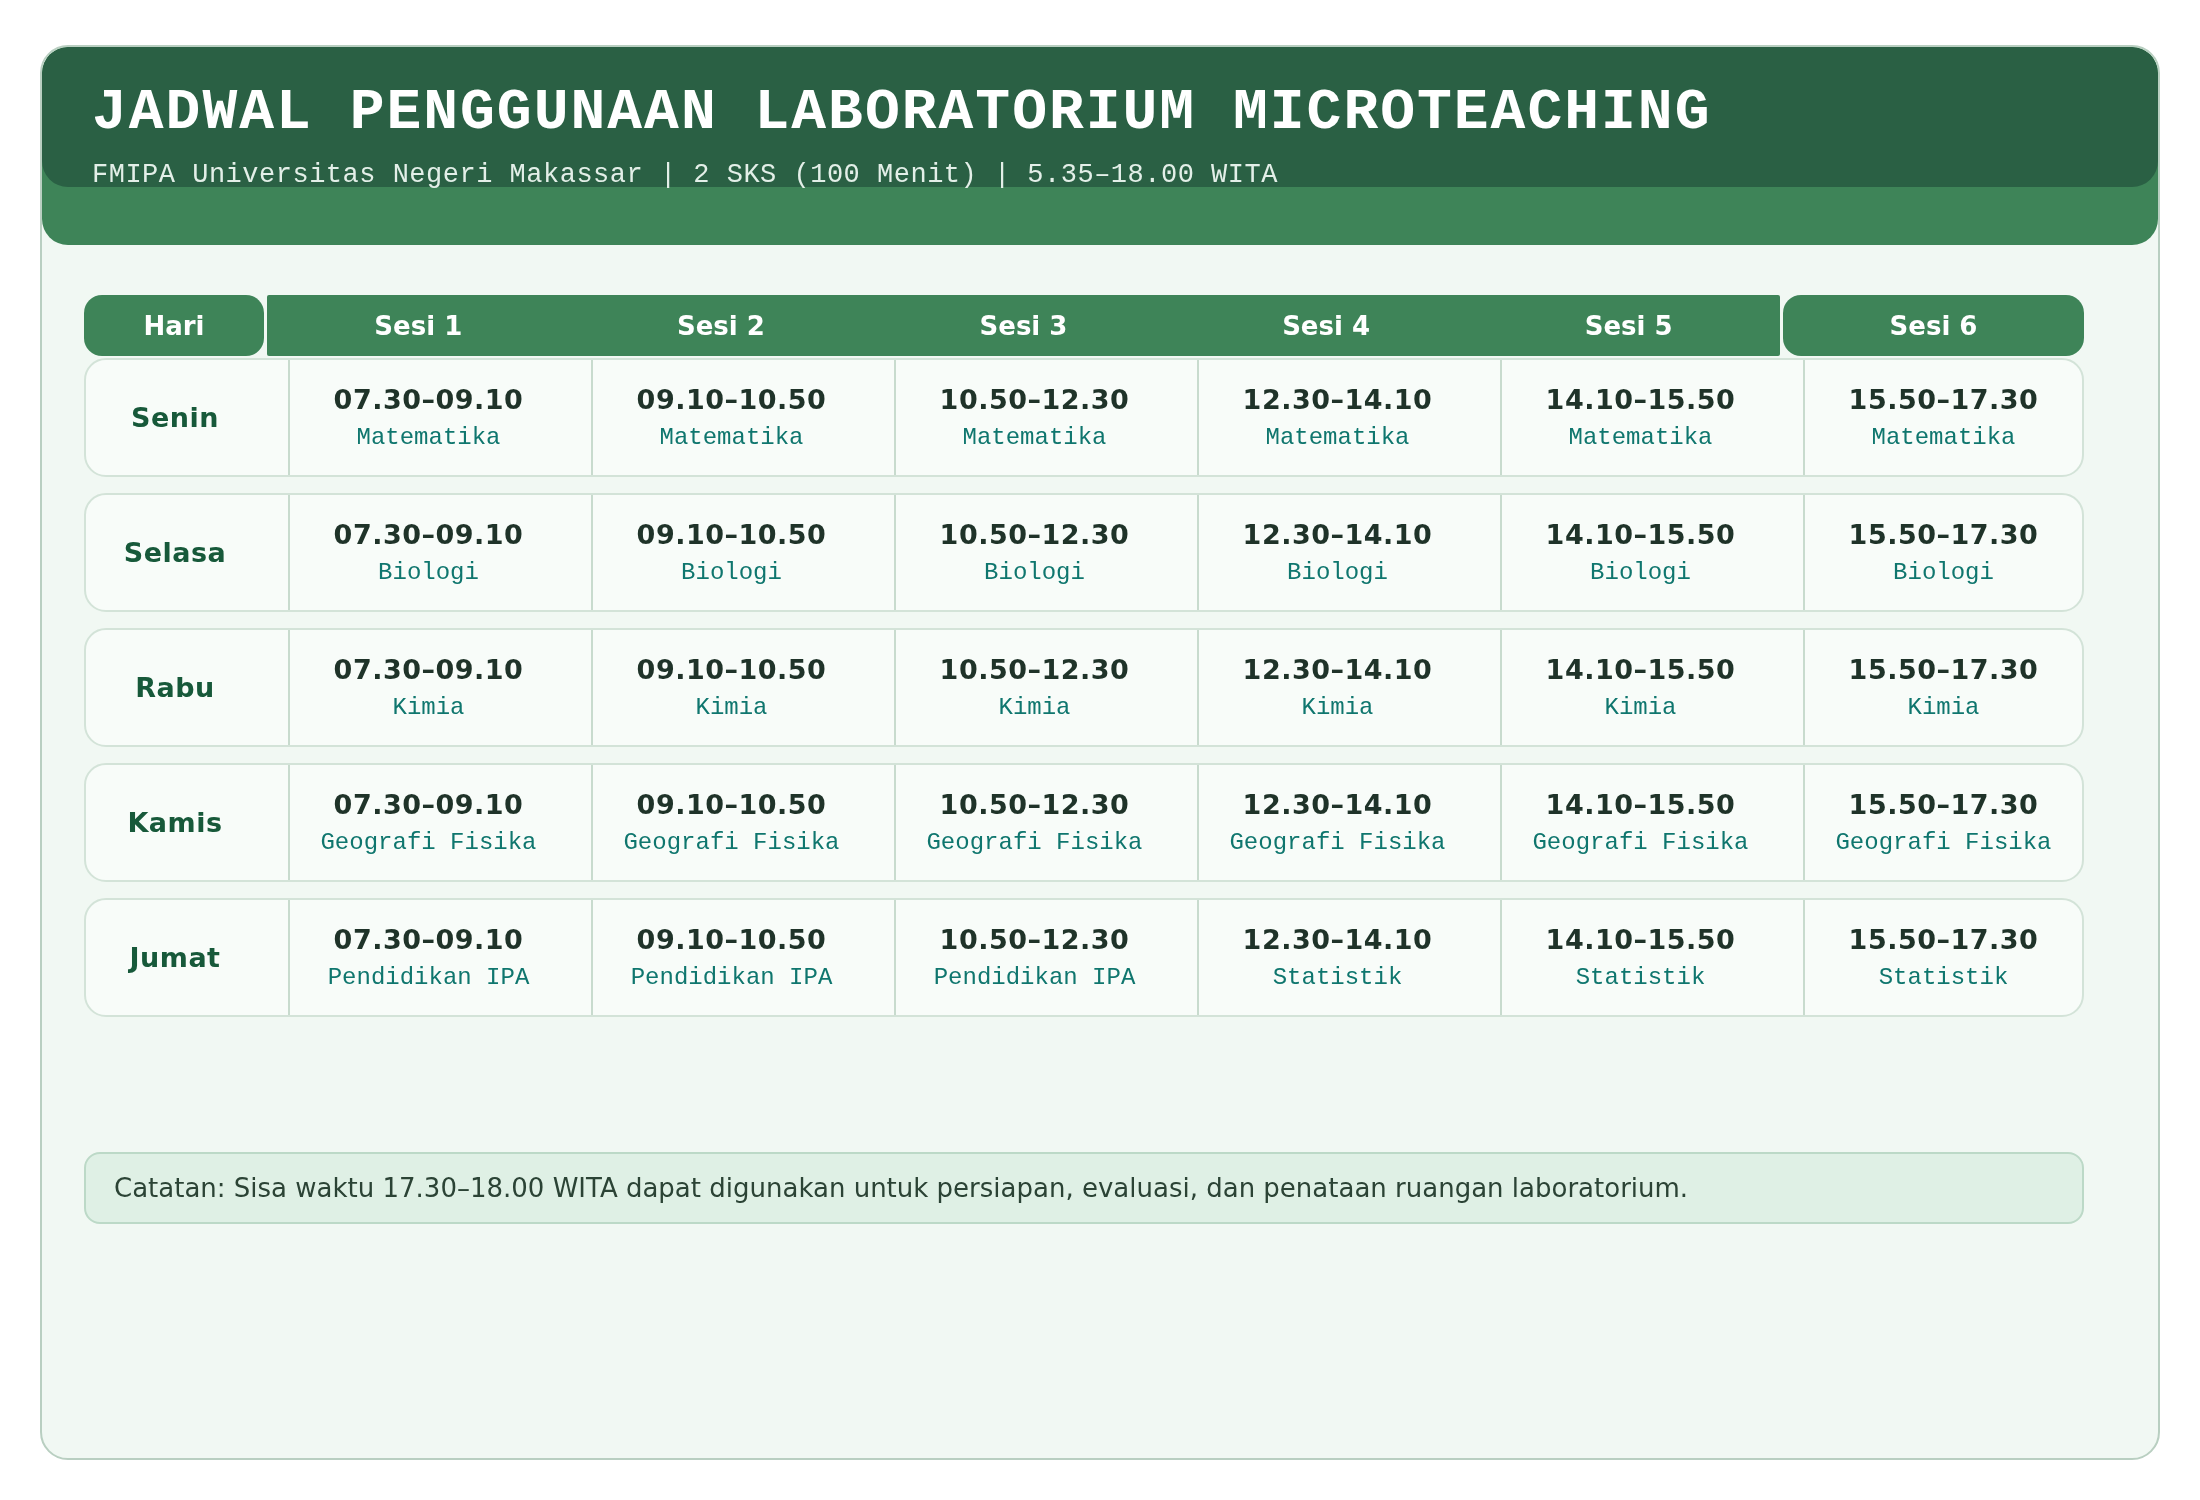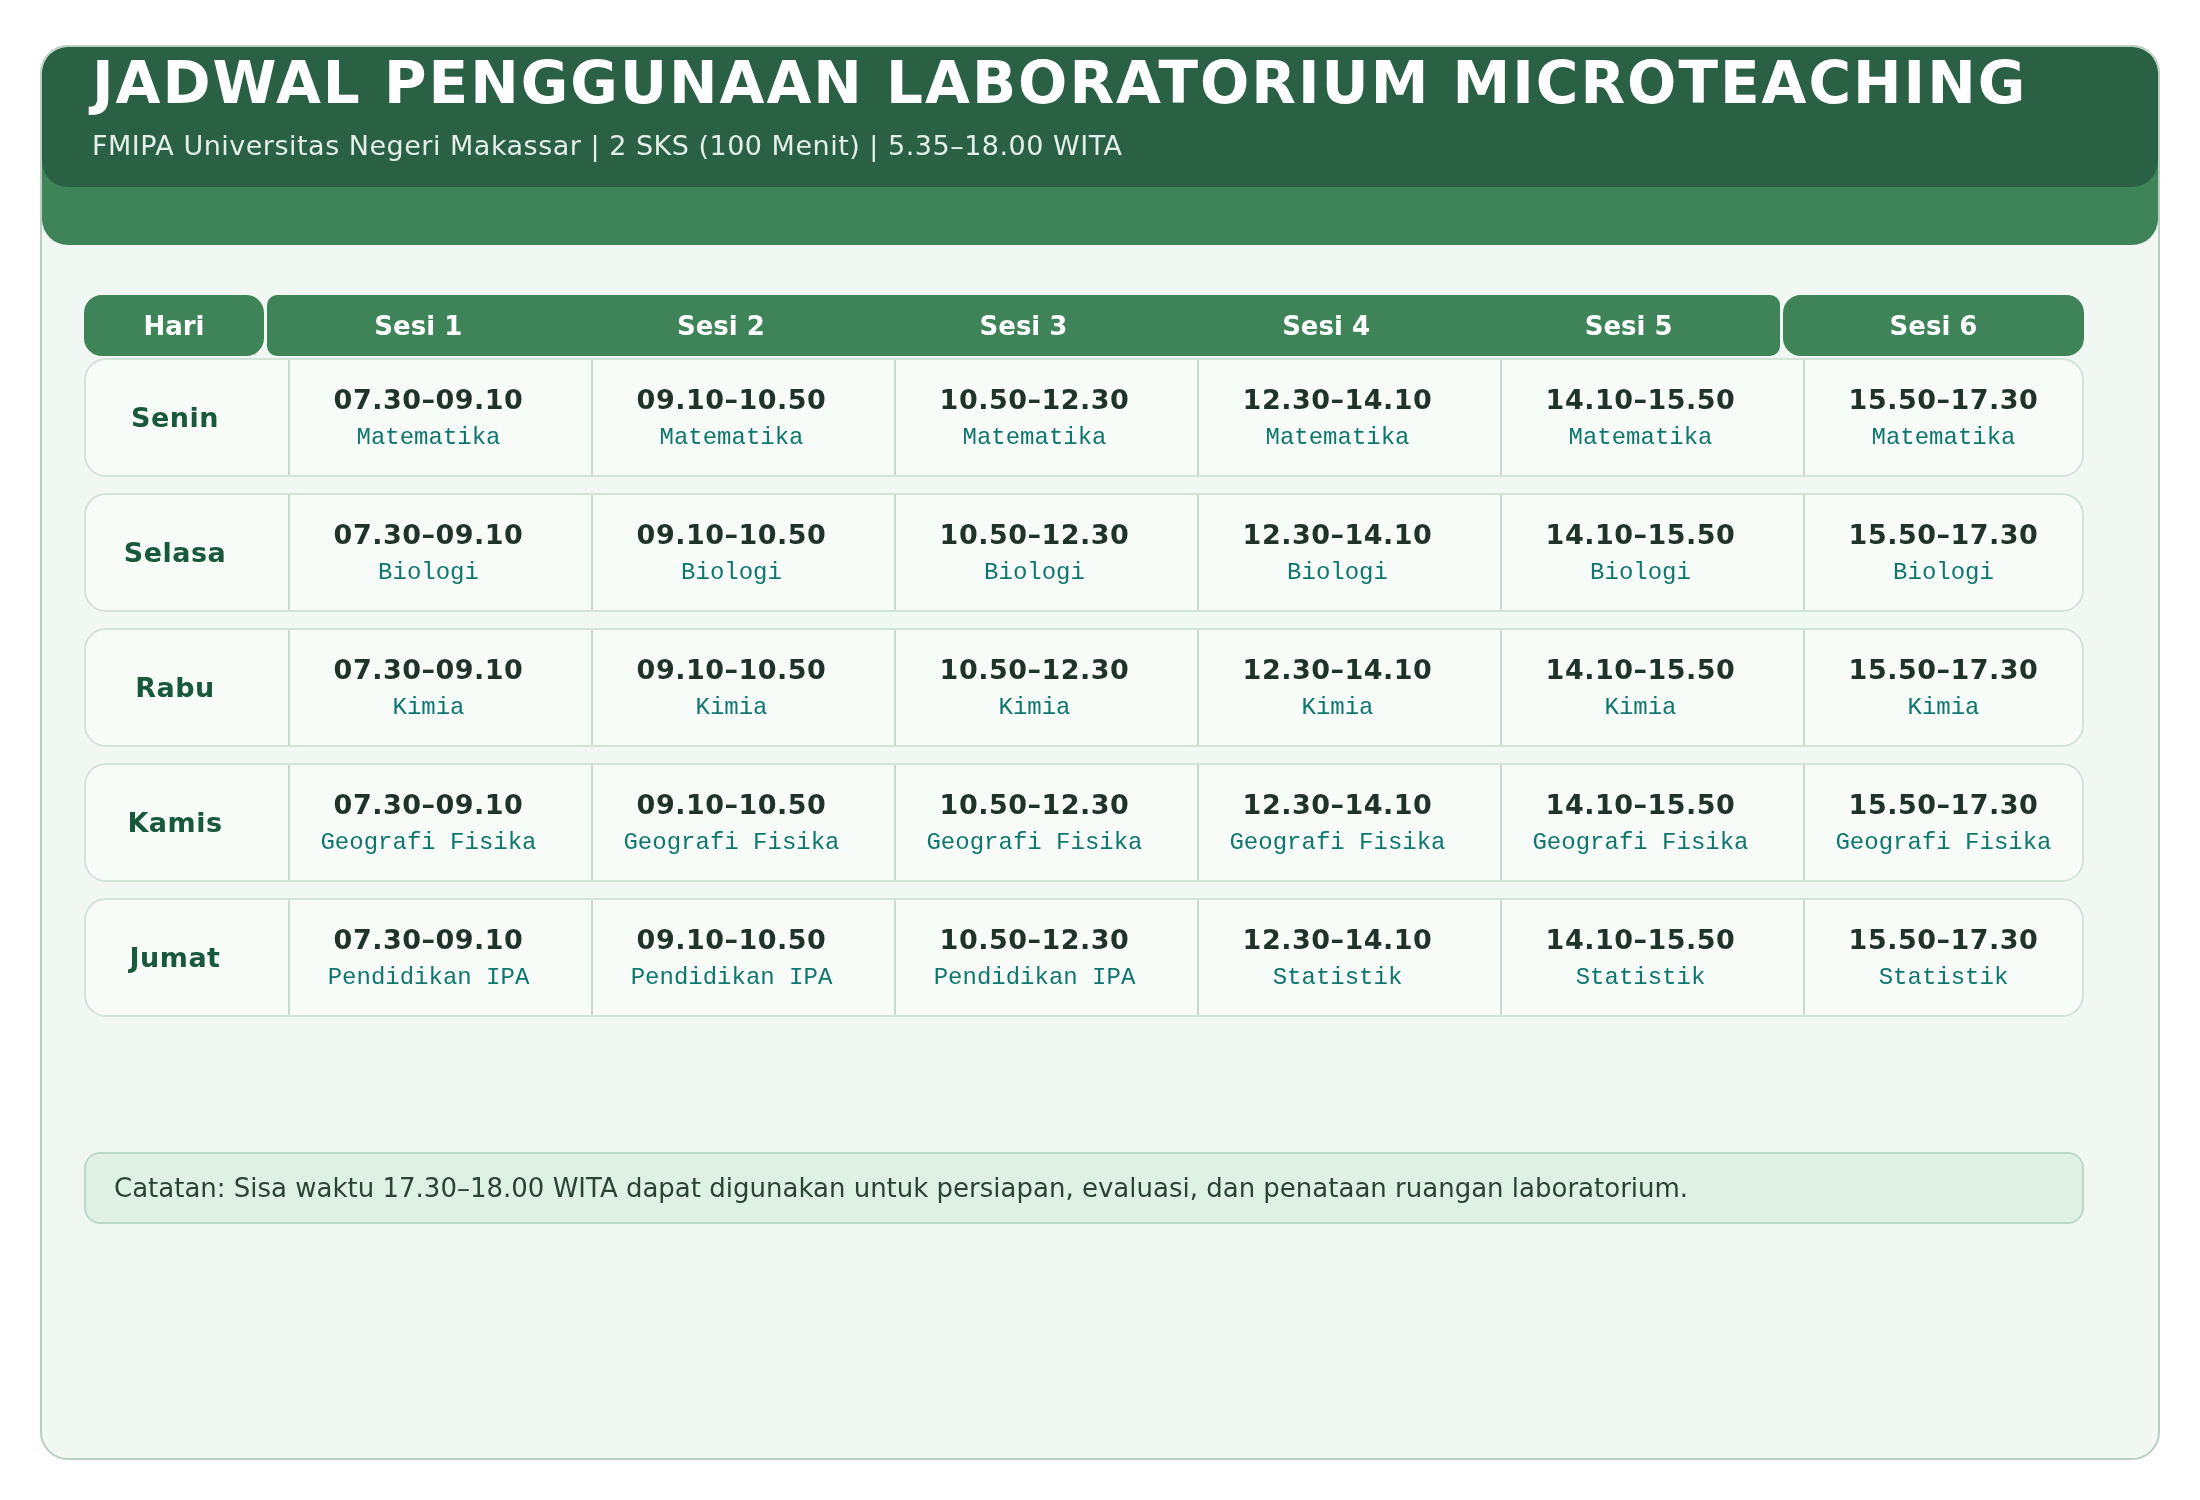--- a/index.html
+++ b/index.html
@@ -21,43 +21,44 @@
   .head-wrap { position:relative; height:198px; }
   .band {
     position:absolute; left:0; top:0; right:0; height:198px;
     background:#3e8458;
     border-radius:26px;
   }
   .head {
     position:absolute; left:0; top:0; right:0; height:140px;
     background:#2a6044;
     border-radius:26px;
-    padding:6px 0 0 50px;
+    padding:36px 0 0 50px;
     box-sizing:border-box;
+    font-family:Liberation Mono, monospace;
   }
   .title {
     color:#ffffff;
     font-size:58px; font-weight:bold; letter-spacing:2px;
     line-height:1.05; white-space:nowrap;
   }
   .subtitle {
     margin-top:16px;
     color:#e3efe8;
     font-size:27px; letter-spacing:0.5px; white-space:nowrap;
   }
   .table { margin:50px 74px 0 42px; }
   .thead { display:flex; gap:3px; height:61px; margin-bottom:2px; }
   .th {
     background:#3e8458; color:#ffffff;
     font-weight:bold; font-size:26px;
     display:flex; align-items:center; justify-content:center;
     border-radius:18px;
   }
   .th-day { flex:0 0 180px; }
-  .th-group { flex:1 1 auto; display:flex; background:#3e8458; border-radius:10px; }
+  .th-group { flex:1 1 auto; display:flex; background:#3e8458; border-radius:2px; }
   .th-group .th { flex:1 1 0; border-radius:0; background:transparent; }
   .th-last { flex:0 0 301px; }
   .row {
     display:flex; height:119px; margin-bottom:16px;
     background:#f8fcf9;
     border:2px solid #d3e3d8;
     border-radius:22px;
     box-sizing:border-box;
     overflow:hidden;
   }

